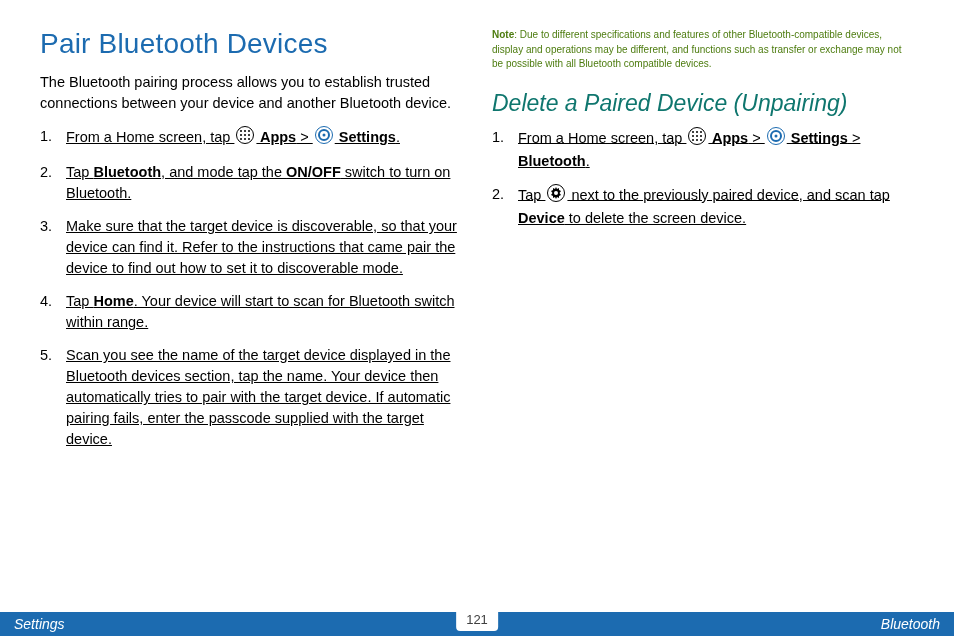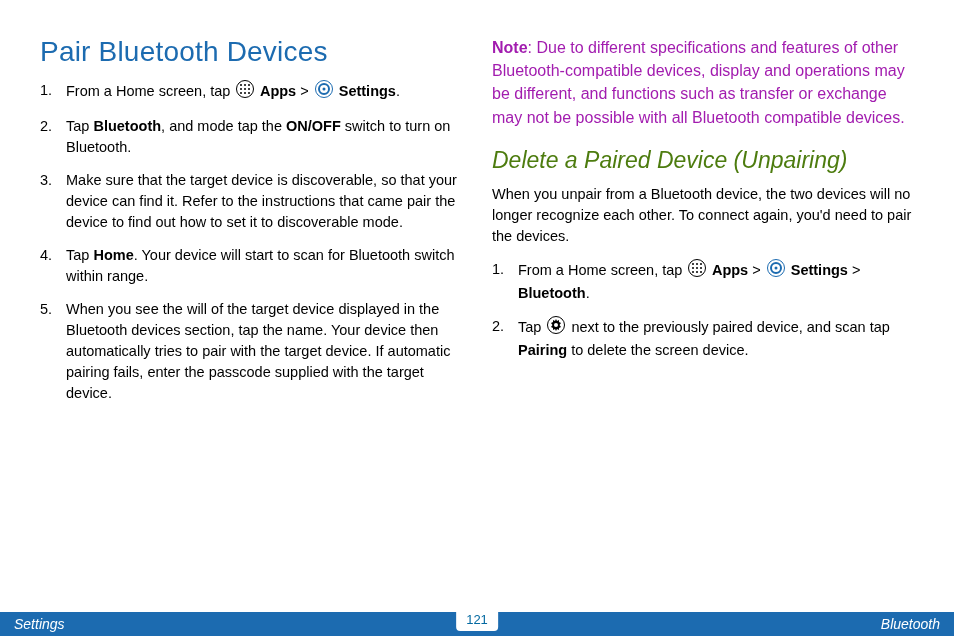--- a/index.html
+++ b/index.html
@@ -13,53 +13,53 @@
   }
   .page {
     display: flex;
     padding: 28px 40px 0 40px;
     gap: 30px;
     height: 600px;
   }
   .col {
     flex: 1;
     min-width: 0;
-    margin-top: 8px;
   }
   h1 {
     color: #1c6bb0;
     font-size: 28px;
     font-weight: normal;
     margin-bottom: 12px;
     letter-spacing: 0.2px;
   }
   h2 {
-    color: #4d7c0f;
+    color: #0f766e;
     font-size: 23px;
     font-weight: normal;
     font-style: italic;
     margin-bottom: 10px;
     margin-top: 6px;
   }
   p {
     color: #000;
     font-size: 14.5px;
     line-height: 1.45;
     margin-bottom: 12px;
   }
   .note {
-    color: #a21caf;
-    font-size: 16px;
+    color: #4d7c0f;
+    font-size: 10px;
     line-height: 1.45;
     margin-bottom: 18px;
   }
   .note b { font-weight: bold; }
   ol {
     list-style: none;
     counter-reset: item;
+    text-decoration: underline;
   }
   ol li {
     counter-increment: item;
     position: relative;
     padding-left: 26px;
     font-size: 14.5px;
     line-height: 1.45;
     margin-bottom: 12px;
     color: #000;
   }
@@ -86,35 +86,36 @@
     justify-content: space-between;
     padding: 0 14px;
     font-size: 14px;
     font-style: italic;
   }
   .footer .center {
     position: absolute;
     left: 50%;
     transform: translateX(-50%);
     background: #fff;
-    color: #0369a1;
+    color: #404040;
     font-style: normal;
     padding: 2px 10px 4px 10px;
     border-radius: 0 0 4px 4px;
     top: -2px;
     font-size: 13px;
     text-align: right;
   }
 </style>
 </head>
 <body>
 
 <div class="page">
   <div class="col">
     <h1>Pair Bluetooth Devices</h1>
+    <p>The Bluetooth pairing process allows you to establish trusted connections between your device and another Bluetooth device.</p>
     <ol>
       <li>
         <span>From a Home screen, tap </span><span class="icon"><svg width="18" height="18" viewBox="0 0 18 18">
               <circle cx="9" cy="9" r="8.5" fill="none" stroke="#000" stroke-width="1"></circle>
               <g fill="#000">
                 <circle cx="5" cy="5" r="1"></circle>
                 <circle cx="9" cy="5" r="1"></circle>
                 <circle cx="13" cy="5" r="1"></circle>
                 <circle cx="5" cy="9" r="1"></circle>
                 <circle cx="9" cy="9" r="1"></circle>
@@ -129,30 +130,29 @@
               <circle cx="9" cy="9" r="1.5" fill="#1c6bb0"></circle>
             </svg></span><b> Settings</b><span>.</span>
       </li>
       <li>
         <span>Tap </span><b>Bluetooth</b><span>, and mode tap the </span><b>ON/OFF</b><span> switch to turn on Bluetooth.</span>
       </li>
       <li>Make sure that the target device is discoverable, so that your device can find it. Refer to the instructions that came pair the device to find out how to set it to discoverable mode.</li>
       <li>
         <span>Tap </span><b>Home</b><span>. Your device will start to scan for Bluetooth switch within range.</span>
       </li>
-      <li>When you see the will of the target device displayed in the Bluetooth devices section, tap the name. Your device then automatically tries to pair with the target device. If automatic pairing fails, enter the passcode supplied with the target device.</li>
+      <li>Scan you see the name of the target device displayed in the Bluetooth devices section, tap the name. Your device then automatically tries to pair with the target device. If automatic pairing fails, enter the passcode supplied with the target device.</li>
     </ol>
   </div>
 
   <div class="col">
     <p class="note">
       <b>Note</b><span>: Due to different specifications and features of other Bluetooth-compatible devices, display and operations may be different, and functions such as transfer or exchange may not be possible with all Bluetooth compatible devices.</span>
     </p>
     <h2>Delete a Paired Device (Unpairing)</h2>
-    <p>When you unpair from a Bluetooth device, the two devices will no longer recognize each other. To connect again, you'd need to pair the devices.</p>
     <ol>
       <li>
         <span>From a Home screen, tap </span><span class="icon"><svg width="18" height="18" viewBox="0 0 18 18">
               <circle cx="9" cy="9" r="8.5" fill="none" stroke="#000" stroke-width="1"></circle>
               <g fill="#000">
                 <circle cx="5" cy="5" r="1"></circle>
                 <circle cx="9" cy="5" r="1"></circle>
                 <circle cx="13" cy="5" r="1"></circle>
                 <circle cx="5" cy="9" r="1"></circle>
                 <circle cx="9" cy="9" r="1"></circle>
@@ -165,21 +165,21 @@
               <circle cx="9" cy="9" r="8.5" fill="none" stroke="#1c6bb0" stroke-width="1"></circle>
               <circle cx="9" cy="9" r="5" fill="none" stroke="#1c6bb0" stroke-width="2"></circle>
               <circle cx="9" cy="9" r="1.5" fill="#1c6bb0"></circle>
             </svg></span><b> Settings</b><span> &gt; </span><b>Bluetooth</b><span>.</span>
       </li>
       <li>
         <span>Tap </span><span class="icon"><svg width="18" height="18" viewBox="0 0 18 18">
               <circle cx="9" cy="9" r="8.5" fill="none" stroke="#000" stroke-width="1"></circle>
               <path d="M9 3 L10 5 L12 4 L12 6 L14 7 L12.5 9 L14 11 L12 12 L12 14 L10 13 L9 15 L8 13 L6 14 L6 12 L4 11 L5.5 9 L4 7 L6 6 L6 4 L8 5 Z" fill="#000"></path>
               <circle cx="9" cy="9" r="2" fill="#fff"></circle>
-            </svg></span><span> next to the previously paired device, and scan tap </span><b>Pairing</b><span> to delete the screen device.</span>
+            </svg></span><span> next to the previously paired device, and scan tap </span><b>Device</b><span> to delete the screen device.</span>
       </li>
     </ol>
   </div>
 </div>
 
 <div class="footer">
   <span>Settings</span>
   <span class="center">121</span>
   <span>Bluetooth</span>
 </div>

